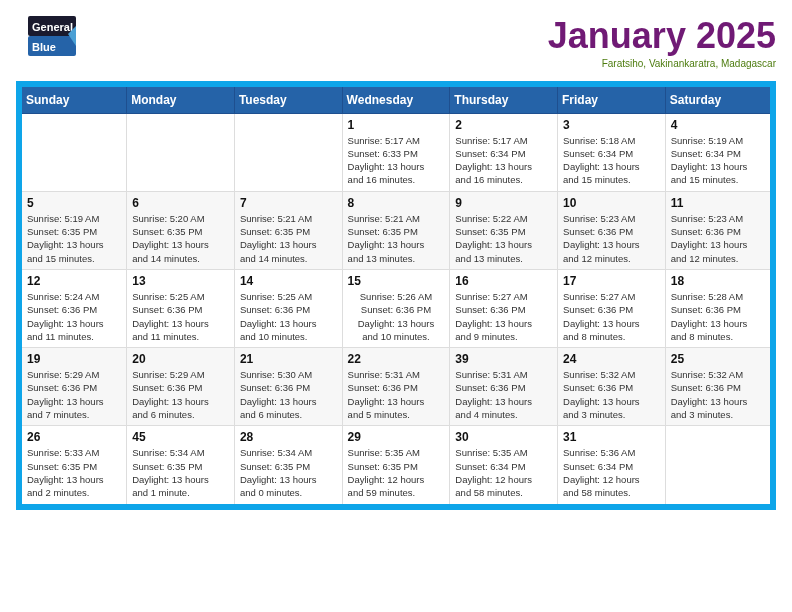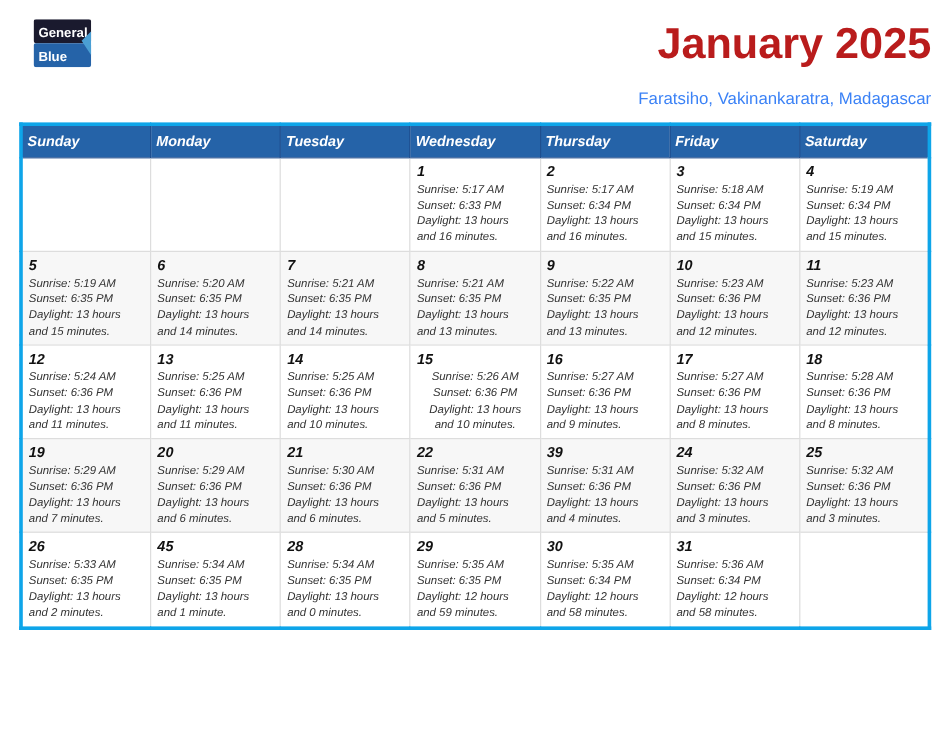--- a/index.html
+++ b/index.html
@@ -20,33 +20,32 @@
       display: flex;
       flex-direction: column;
       align-items: flex-start;
     }
     .title-block {
       text-align: right;
     }
     .month-title {
       font-size: 36px;
       font-weight: bold;
-      color: #b91c1c;
+      color: #701a75;
       line-height: 1.1;
     }
     .location {
-      font-size: 14px;
-      color: #3b82f6;
-      margin-top: 18px;
+      font-size: 10px;
+      color: #4d7c0f;
+      margin-top: 2px;
     }
     .calendar {
       width: 100%;
       border-collapse: collapse;
-      border: 3px solid #0ea5e9;
-      font-style: italic;
+      border: 6px solid #0ea5e9;
     }
     .calendar th {
       background: #2563a8;
       color: #fff;
       font-size: 12px;
       font-weight: bold;
       padding: 6px 4px;
       text-align: left;
       border: 1px solid #1e4f8f;
     }

